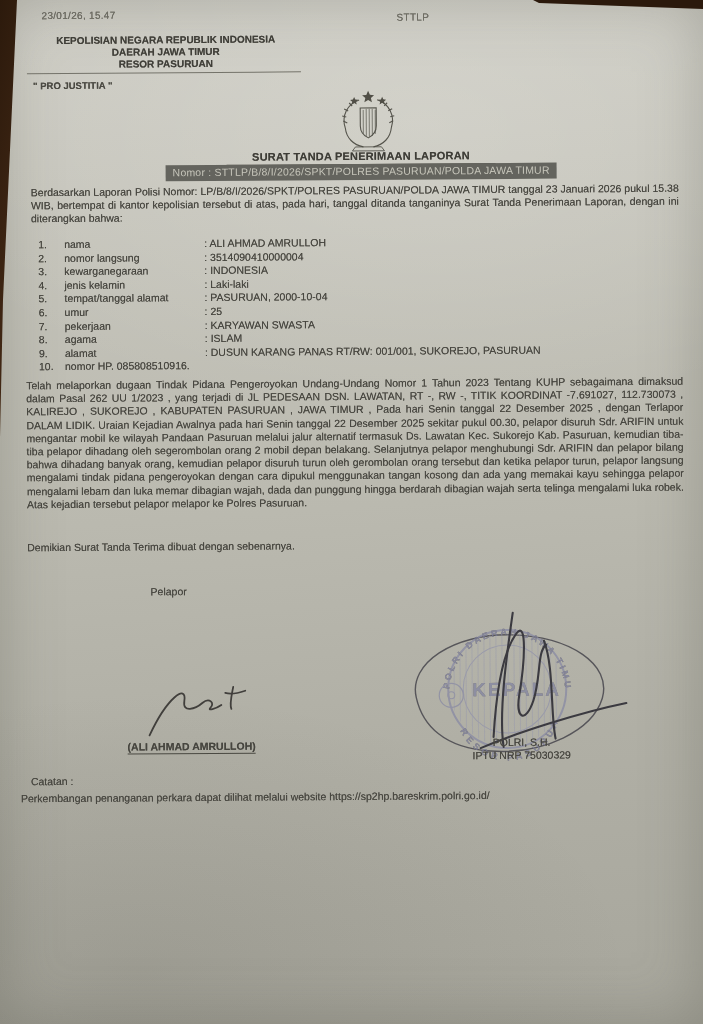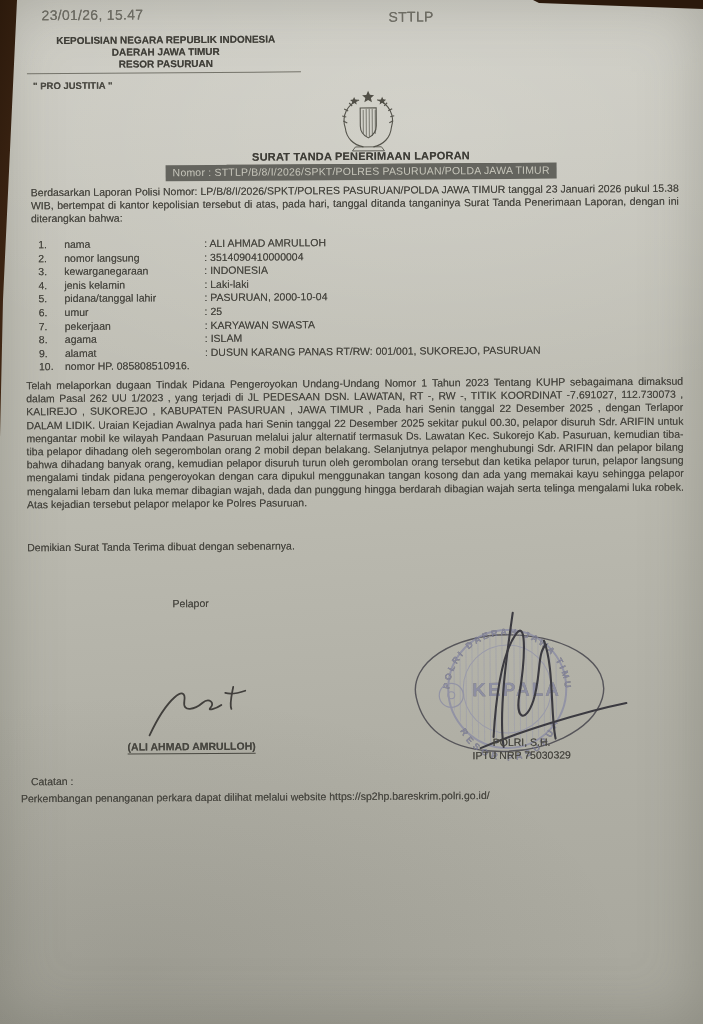--- a/index.html
+++ b/index.html
@@ -14,60 +14,60 @@
          pointer-events:none;}
   .wood-left{position:absolute;left:0;top:0;width:20px;height:440px;
          background:linear-gradient(100deg,#2c1a0c,#4a2d18);
          clip-path:polygon(0 0,17px 0,3px 300px,0 438px);}
   .wood-topright{position:absolute;right:0;top:0;width:170px;height:10px;background:#2b190c;
          clip-path:polygon(0 0,170px 0,170px 9px,6px 3px);}
   .content{position:absolute;inset:0;transform:rotate(-0.4deg);color:#46453f;
            font-size:10.5px;line-height:13.2px;
            text-shadow:0 0 .6px rgba(70,68,60,.75);}
   .abs{position:absolute;}
-  .meta{color:#6e6d64;font-size:14px;letter-spacing:.3px;}
+  .meta{color:#6e6d64;font-size:10px;letter-spacing:.3px;}
   .letterhead{left:30px;top:33px;width:278px;text-align:center;font-weight:bold;font-size:10px;line-height:12px;color:#403f39;}
   .lh-rule{left:30px;top:71px;width:274px;height:0;border-bottom:1.3px solid #74736a;}
   .projustitia{left:36px;top:77px;font-weight:bold;font-size:9.5px;color:#4a4942;}
   .titlewrap{left:24px;top:150px;right:0;text-align:center;}
   .doc-title{font-weight:bold;font-size:11px;letter-spacing:.2px;color:#3e3d37;
              border-bottom:1.3px solid #57564e;padding:0 26px 1px 26px;display:inline-block;}
   .nomor-bar{left:24px;top:164px;right:0;text-align:center;}
   .nomor-bar span{display:inline-block;background:#64645e;color:#c6c5ba;padding:1px 7px 2px 7px;
                   font-size:10.5px;letter-spacing:.2px;text-shadow:none;}
   .para{text-align:justify;}
   .intro{left:33px;top:184px;width:648px;}
   .fields{left:40px;top:236px;width:645px;}
   .frow{display:grid;grid-template-columns:26px 140px auto;height:13.6px;}
   .frow span{white-space:nowrap;}
   .bodypara{left:27px;top:377px;width:657px;}
   .closing{left:27px;top:539px;}
   .rightblock{left:395px;top:562px;width:190px;text-align:center;}
   .rb-date{margin-bottom:5px;}
   .rb-bold{font-weight:bold;}
-  .pelapor{left:150px;top:596px;width:80px;text-align:center;}
+  .pelapor{left:150px;top:584px;width:80px;}
   .stamp{left:393px;top:606px;}
   .rightnames{left:425px;top:737px;width:190px;text-align:center;z-index:5;line-height:12.5px;}
   .leftsig{left:140px;top:678px;}
   .leftname{left:105px;top:739px;width:170px;text-align:center;font-weight:bold;}
   .leftname span{border-bottom:1.3px solid #4a4942;padding-bottom:1px;}
   .catatan{left:16px;top:773px;margin-left:13px;}
   .note{left:19px;top:790px;}
   svg{display:block;}
 </style>
 </head>
 <body>
 
 <div class="photo">
   <div class="paper"></div>
 
   <div class="content">
 
     <div class="abs meta" style="left:45px;top:7px;">23/01/26, 15.47</div>
-    <div class="abs meta" style="left:392px;top:11px;text-align:right;">STTLP</div>
+    <div class="abs meta" style="left:400px;top:11px;text-align:right;">STTLP</div>
 
     <div class="abs letterhead">
       <div>KEPOLISIAN NEGARA REPUBLIK INDONESIA</div>
       <div>DAERAH JAWA TIMUR</div>
       <div>RESOR PASURUAN</div>
     </div>
     <div class="abs lh-rule"></div>
     <div class="abs projustitia">" PRO JUSTITIA "</div>
 
     <div class="abs" style="left:330px;top:90px;">
@@ -117,21 +117,21 @@
           <span>kewarganegaraan</span>
           <span>: INDONESIA</span>
         </div>
       <div class="frow">
           <span>4.</span>
           <span>jenis kelamin</span>
           <span>: Laki-laki</span>
         </div>
       <div class="frow">
           <span>5.</span>
-          <span>pidana/tanggal lahir</span>
+          <span>tempat/tanggal alamat</span>
           <span>: PASURUAN, 2000-10-04</span>
         </div>
       <div class="frow">
           <span>6.</span>
           <span>umur</span>
           <span>: 25</span>
         </div>
       <div class="frow">
           <span>7.</span>
           <span>pekerjaan</span>

